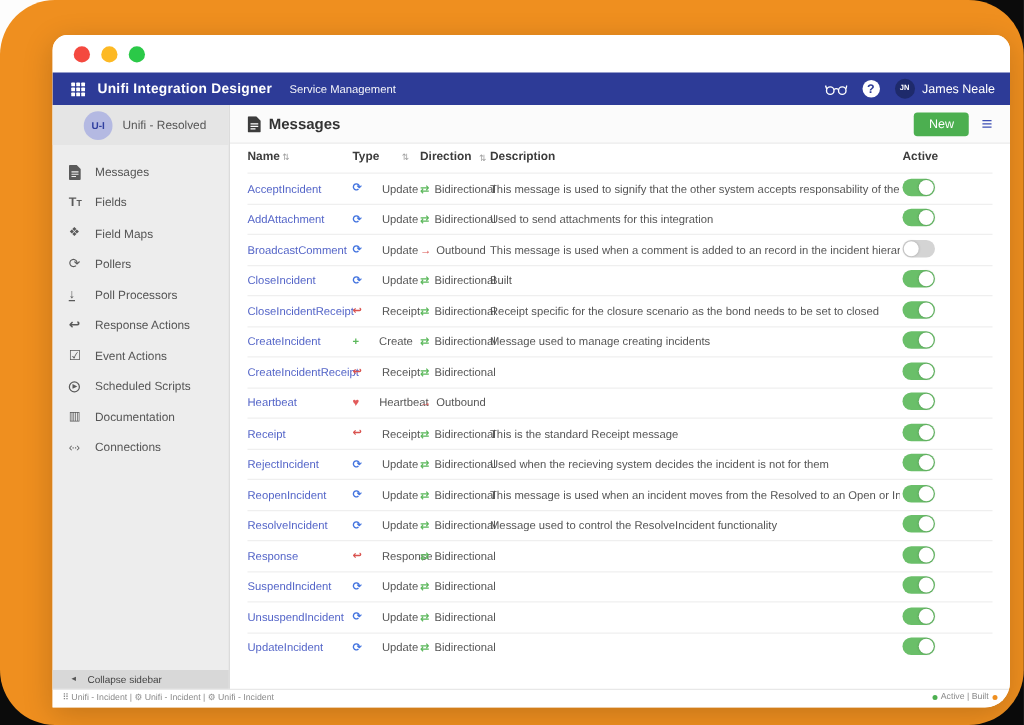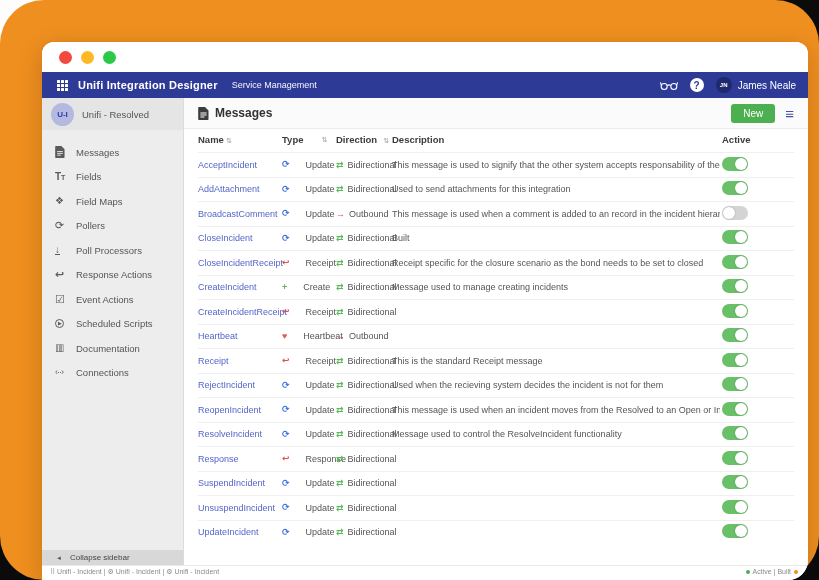--- a/index.html
+++ b/index.html
@@ -1,20 +1,20 @@
 <!DOCTYPE html>
 <html><head>
 <meta charset="utf-8">
 <style>
   html,body{margin:0;padding:0;width:819px;height:580px;overflow:hidden;background:#0b0b0b;
     font-family:"Liberation Sans","DejaVu Sans",sans-serif;}
   
   .corner-light{position:absolute;top:0;left:0;width:170px;height:170px;background:#fdfdfd;}
   .orange-bg{position:absolute;inset:0;background:#ef8f1f;border-radius:44px;}
-  .window{position:absolute;top:42px;left:42px;width:766px;height:538px;background:#fff;
+  .window{position:absolute;top:28px;left:42px;width:766px;height:538px;background:#fff;
     border-radius:12px 12px 20px 0;overflow:hidden;display:flex;flex-direction:column;
     box-shadow:0 6px 24px rgba(0,0,0,.18);}
   
   .titlebar{height:30px;background:#fff;display:flex;align-items:center;padding-left:17px;flex:none;}
   .dot{width:13px;height:13px;border-radius:50%;margin-right:9px;}
   .dot.r{background:#f4493f}.dot.y{background:#fdb924}.dot.g{background:#2bc948}
   
   .navbar{height:26px;background:#2d3b97;color:#fff;display:flex;align-items:center;
     padding:0 12px 0 15px;flex:none;}
   .grid-icon{display:inline-grid;grid-template-columns:repeat(3,3px);grid-gap:1px;margin-right:10px;cursor:pointer;}
@@ -26,21 +26,21 @@
   .help-circle{width:14px;height:14px;border-radius:50%;background:#fff;color:#2d3b97;font-size:10px;
     font-weight:bold;display:flex;align-items:center;justify-content:center;cursor:pointer;}
   .user{display:flex;align-items:center;gap:6px;cursor:pointer;}
   .avatar{width:16px;height:16px;border-radius:50%;background:#1e2a6b;color:#fff;font-size:6px;
     font-weight:bold;display:flex;align-items:center;justify-content:center;}
   .user-name{font-size:10px;}
   
   .app-body{flex:1;display:flex;min-height:0;}
   .sidebar{width:141px;flex:none;background:#ededed;border-right:1px solid #dcdcdc;
     display:flex;flex-direction:column;position:relative;}
-  .workspace{height:32px;background:#e5e5e5;display:flex;align-items:center;padding-left:9px;cursor:pointer;}
+  .workspace{height:32px;background:#e5e5e5;display:flex;align-items:center;padding-left:25px;cursor:pointer;}
   .ws-avatar{width:23px;height:23px;border-radius:50%;background:#b4b9e2;color:#303f9f;font-size:8px;
     font-weight:bold;display:flex;align-items:center;justify-content:center;margin-right:8px;flex:none;}
   .ws-label{font-size:9.5px;color:#555;}
   .nav-list{padding-top:10px;}
   .side-item{height:24.5px;display:flex;align-items:center;padding-left:13px;cursor:pointer;color:#555;}
   .side-icon{width:17px;flex:none;font-size:11px;color:#5a5a5a;display:flex;align-items:center;line-height:1;}
   .side-icon .dl{border-bottom:1.5px solid #5a5a5a;font-size:10px;line-height:9px;display:inline-block;}
   .side-icon .play{width:9px;height:9px;border:1px solid #5a5a5a;border-radius:50%;display:inline-flex;
     align-items:center;justify-content:center;font-size:5px;padding-left:1px;box-sizing:border-box;}
   .side-icon .tfmt b{font-weight:bold;}

